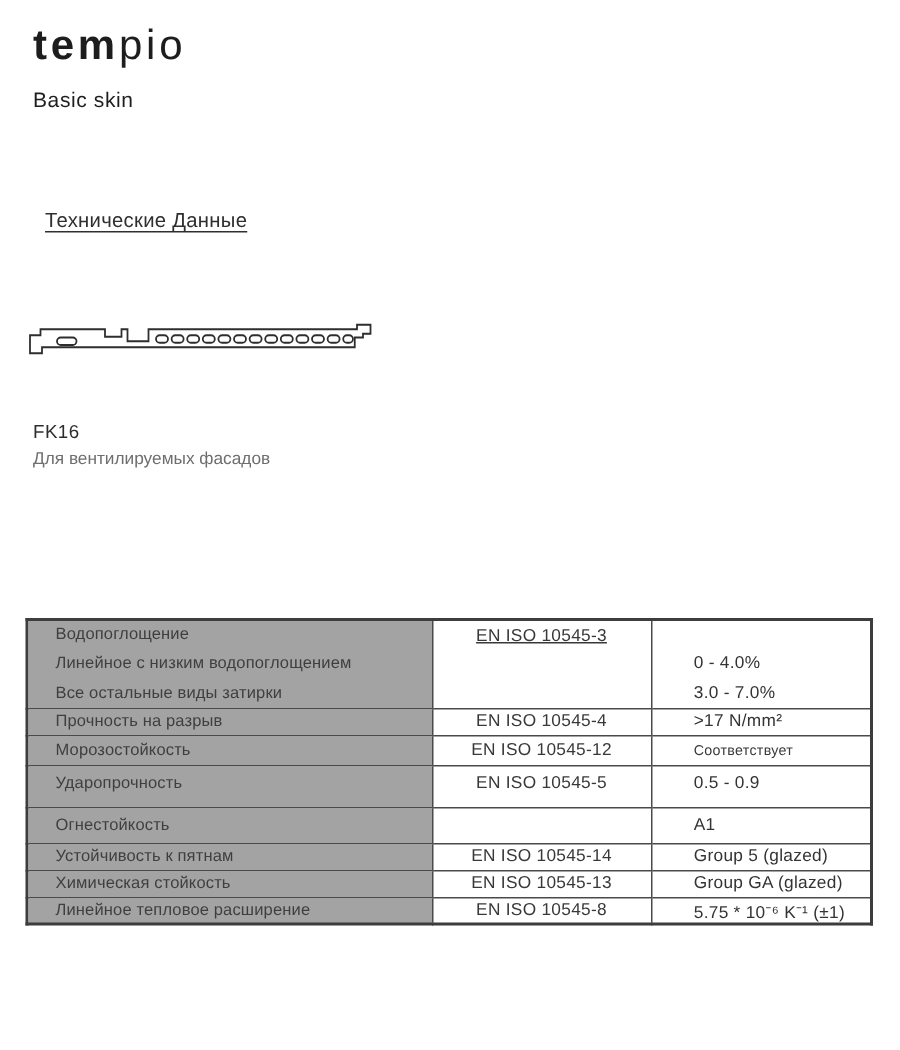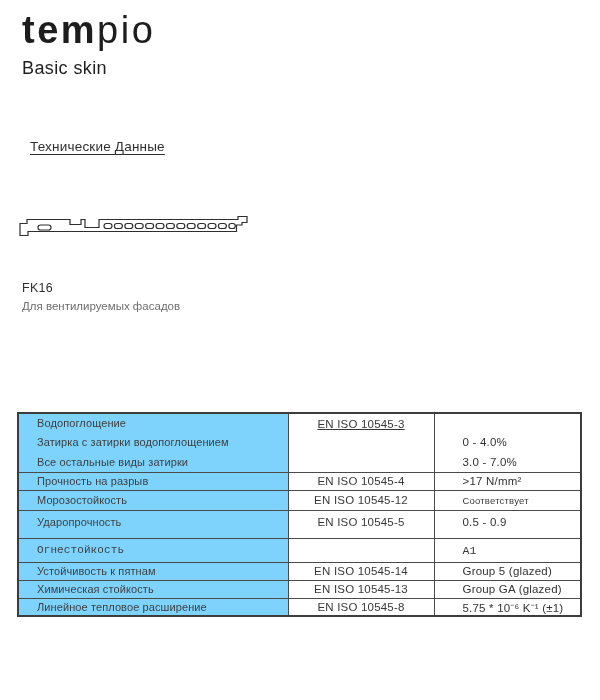--- a/index.html
+++ b/index.html
@@ -12,32 +12,32 @@
     font-family: "Liberation Sans", sans-serif;
     color: #333;
     overflow: hidden;
   }
 
   
   .logo {
     position: absolute;
     left: 22px;
     top: 8px;
-    font-size: 38px;
+    font-size: 28px;
     letter-spacing: 2.5px;
     color: #1d1d1d;
     line-height: 44px;
   }
   .logo .bold { font-weight: 800; }
   .logo .light { font-weight: 300; }
   .product-name {
     position: absolute;
     left: 22px;
     top: 58px;
-    font-size: 18px;
+    font-size: 14px;
     font-weight: 400;
     letter-spacing: 0.4px;
     color: #1e1e1e;
   }
   .section-title {
     position: absolute;
     left: 30px;
     top: 139px;
     font-size: 13.5px;
     color: #2f2f2f;
@@ -85,21 +85,21 @@
     border-collapse: collapse;
     table-layout: fixed;
     border: 2px solid #3d3d3d;
   }
   table.spec td {
     border: 1px solid #4a4a4a;
     vertical-align: middle;
     overflow: hidden;
   }
   td.prop {
-    background: #7dd3fc;
+    background: #a3a3a3;
     padding-left: 18px;
     font-size: 11px;
     color: #3f3f3f;
     letter-spacing: 0.1px;
   }
   td.std {
     text-align: center;
     font-size: 11.5px;
     color: #383838;
     letter-spacing: 0.2px;
@@ -115,21 +115,21 @@
 
   
   tr.r1 { height: 58px; }
   tr.r1 td { vertical-align: top; }
   tr.r1 td.std { padding-top: 4px; text-decoration: underline; }
   tr.r2 { height: 18px; }
   tr.r3 { height: 20px; }
   tr.r4 { height: 21px; }
   tr.r5 { height: 28px; }
   tr.r5 td { vertical-align: top; padding-top: 5px; }
-  tr.r6 { height: 24px; font-family: Liberation Mono, monospace; }
+  tr.r6 { height: 24px; }
   tr.r7, tr.r8, tr.r9 { height: 18px; }
   tr.r10 { height: 19px; }
 </style>
 </head>
 <body>
 
 <div class="page">
 
   <div class="logo">
     <span class="bold">tem</span><span class="light">pio</span>
@@ -167,21 +167,21 @@
     <table class="spec">
       <colgroup>
         <col style="width:270px">
         <col style="width:146px">
         <col style="width:147px">
       </colgroup>
       <tbody id="spec-rows">
           <tr class="r1">
             <td class="prop mline">
               <div class="line">Водопоглощение</div>
-              <div class="line">Затирка с затирки водопоглощением</div>
+              <div class="line">Линейное с низким водопоглощением</div>
               <div class="line">Все остальные виды затирки</div>
             </td>
             <td class="std">EN ISO 10545-3</td>
             <td class="val mline">
               <div class="line">&nbsp;</div>
               <div class="line">0 - 4.0%</div>
               <div class="line">3.0 - 7.0%</div>
             </td>
           </tr>
           <tr class="r2">

